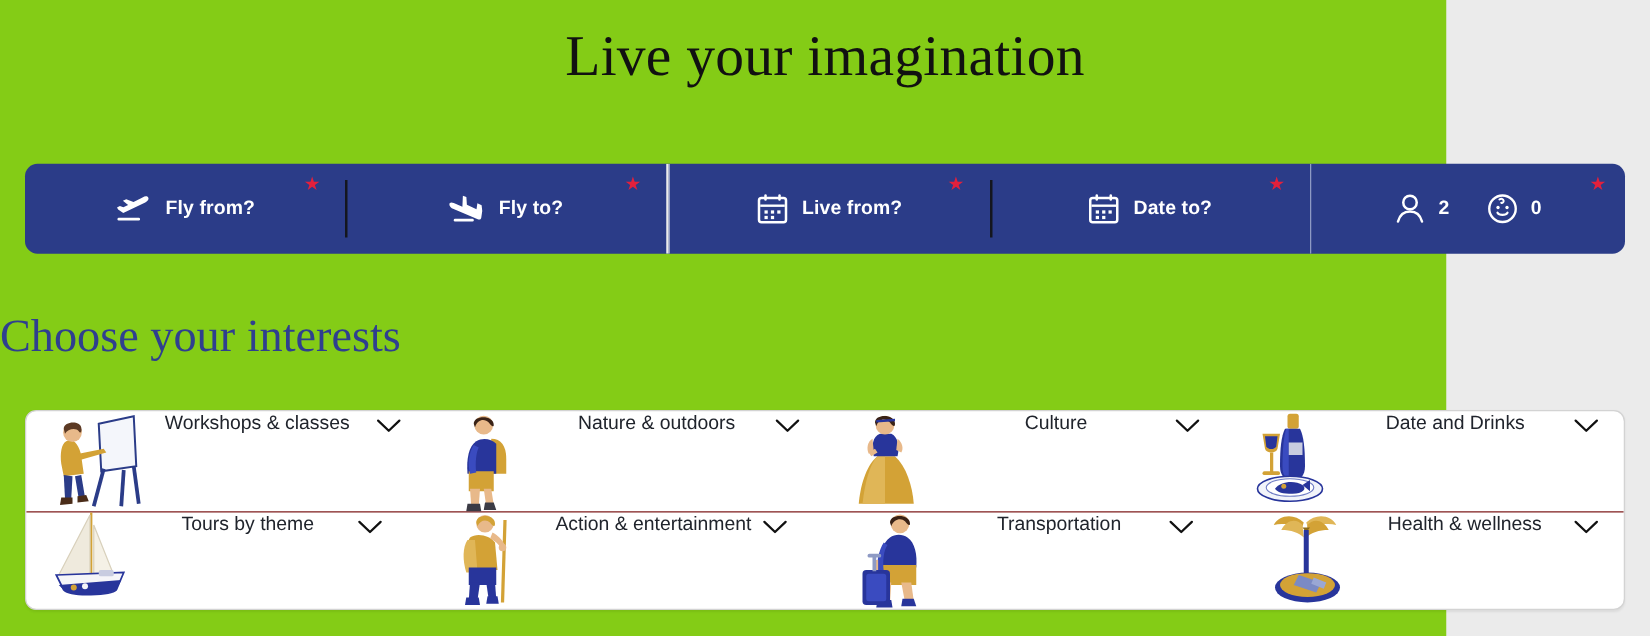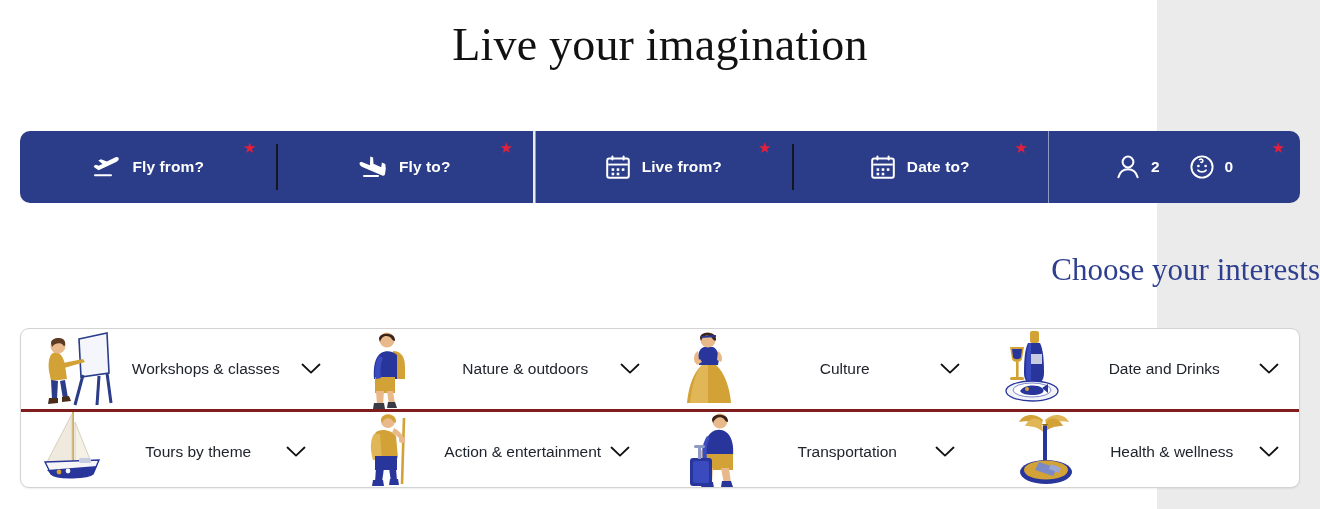--- a/index.html
+++ b/index.html
@@ -3,21 +3,21 @@
 <meta charset="utf-8">
 <style>
   * { box-sizing: border-box; }
   html, body {
     margin: 0; padding: 0;
     width: 1320px; height: 509px;
     background: #ebebeb;
     font-family: "Liberation Sans", sans-serif;
     overflow: hidden;
   }
-  .page { position: relative; width: 1157px; height: 509px; background: #ffffff; }
+  .page { position: relative; width: 1157px; height: 509px; background: #84cc16; }
 
   
   .hero-title {
     position: absolute; top: 10px; left: 0; width: 1320px;
     text-align: center;
     font-family: "Liberation Serif", serif;
     font-size: 46px;
     font-weight: 400;
     color: #111111;
     letter-spacing: 0.2px;
@@ -88,47 +88,46 @@
     background: #8e9ac4;
     top: 0;
   }
 
   .pax-unit { display: flex; align-items: center; gap: 10px; }
   .pax-count { font-size: 15.5px; font-weight: bold; color: #fff; }
 
   
   .section-heading {
     position: absolute; top: 248px; left: 0; width: 1320px;
-    text-align: right;
+    text-align: left;
     font-family: "Liberation Serif", serif;
-    font-size: 31px;
+    font-size: 37px;
     font-weight: 400;
     color: #2f3f8f;
     line-height: 44px;
   }
 
   
   .interests-card {
     position: absolute; left: 20px; top: 328px;
     width: 1280px; height: 160px;
     background: #ffffff;
     border: 1px solid #d3d3d3;
     border-radius: 9px;
     box-shadow: 0 1px 2px rgba(0,0,0,0.07);
     overflow: hidden;
     display: flex;
     flex-direction: column;
   }
   .interests-row { display: flex; flex: 1 1 0; }
-  .interests-row + .interests-row { border-top: 3px solid #7f1d1d; gap: 20px; }
+  .interests-row + .interests-row { border-top: 1px solid #7f1d1d; gap: 20px; }
 
   .interest-cell {
     flex: 1 1 0;
     display: flex;
-    align-items: center;
     position: relative;
     cursor: pointer;
     padding-left: 18px;
     padding-right: 12px;
     min-width: 0;
   }
   .interest-illu {
     width: 74px; height: 80px;
     flex: 0 0 74px;
     position: relative;

